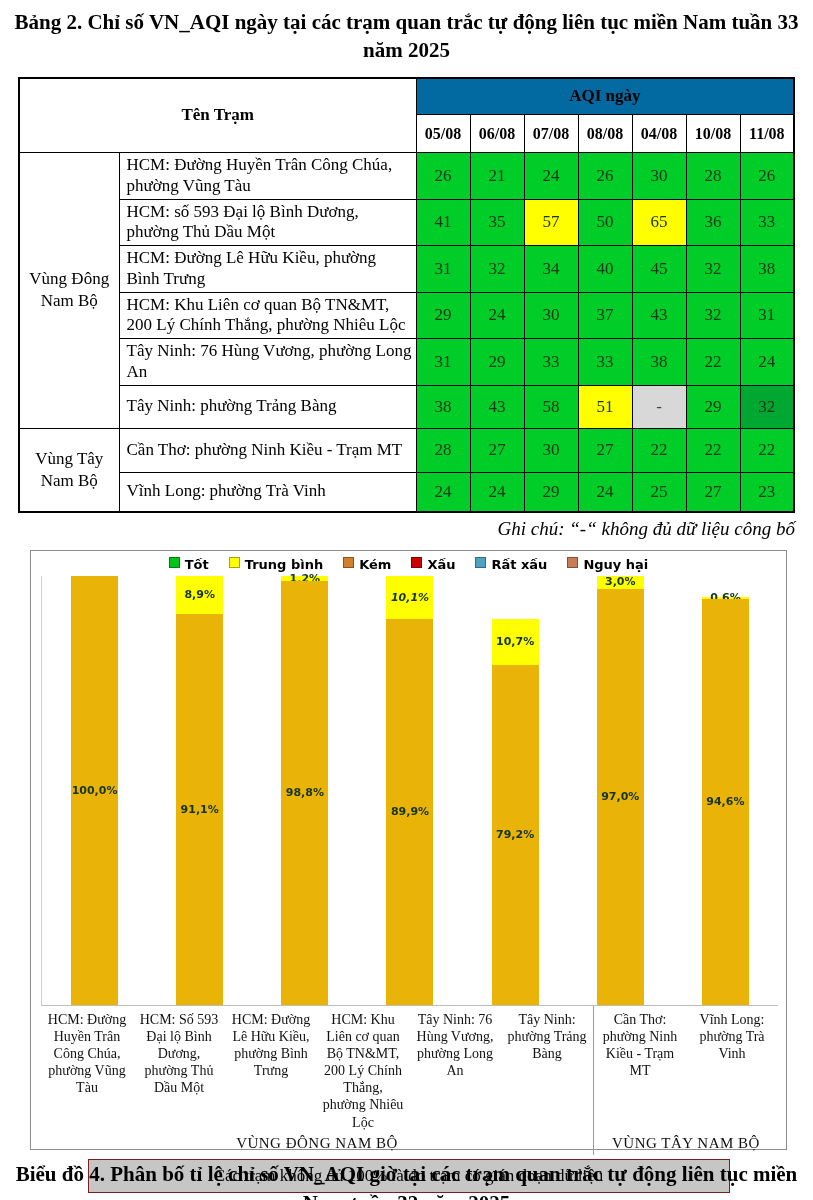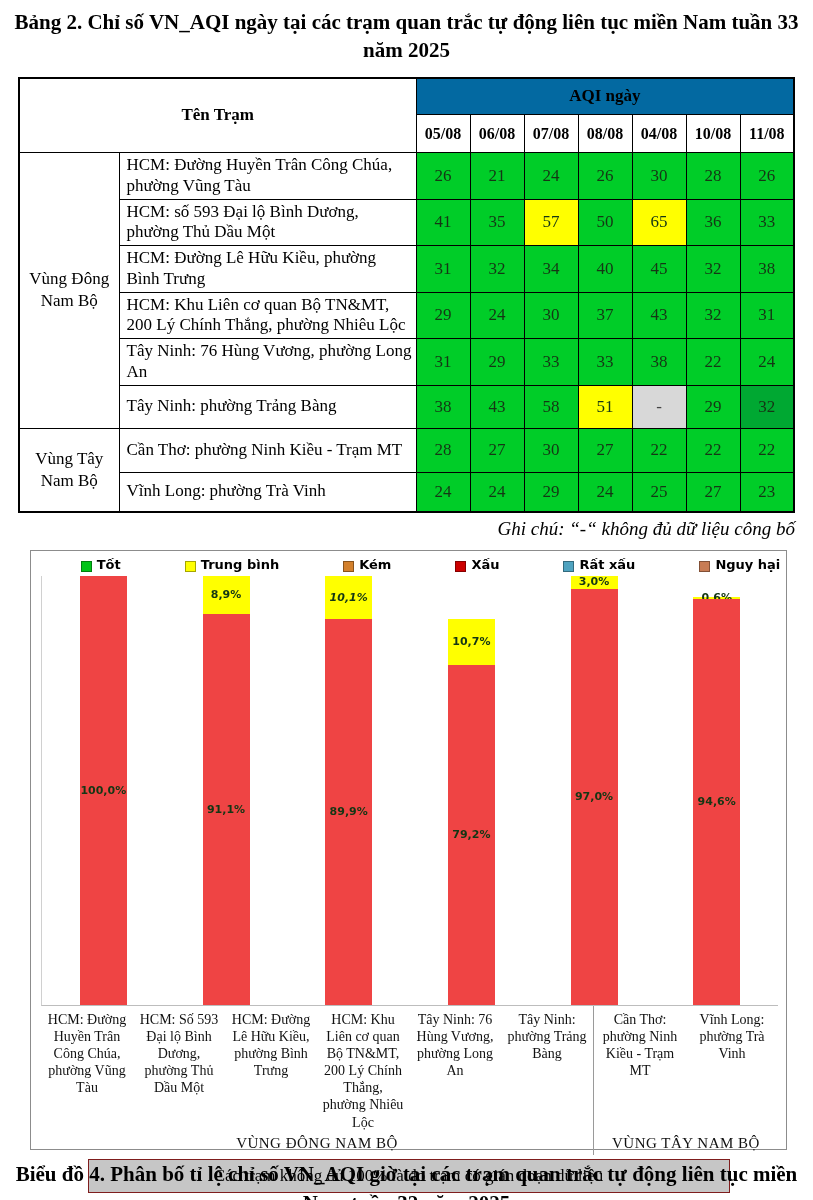--- a/index.html
+++ b/index.html
@@ -52,31 +52,31 @@
   .chart-box {
     margin-left: 30px; width: 757px; height: 600px;
     border: 1px solid #8c8c8c; background: #fff;
     display: flex; flex-direction: column;
   }
   .legend {
     display: flex; justify-content: center; align-items: center;
     gap: 20px; padding: 6px 0 3px 0;
     font-family: "DejaVu Sans", sans-serif; font-weight: bold; font-size: 13px;
   }
-  .legend-item { display: flex; align-items: flex-end; margin-left: 44px; }
+  .legend-item { display: flex; align-items: flex-start; }
   .swatch { width: 11px; height: 11px; margin-right: 5px; border: 1px solid rgba(0,0,0,0.35); }
   .plot {
     height: 430px; margin: 1px 8px 0 10px; flex: none;
     display: flex; align-items: flex-end;
     border-left: 1px solid #d0d0d0; border-bottom: 1px solid #bdbdbd;
   }
   .bar-slot { flex: 1; height: 100%; display: flex; align-items: flex-end; justify-content: center; }
   .bar { width: 47px; height: 100%; display: flex; flex-direction: column; justify-content: flex-end; }
   .seg { width: 100%; display: flex; align-items: center; justify-content: center; position: relative; }
-  .seg.good { background: #ef4444; }
+  .seg.good { background: #eab308; }
   .seg.mod  { background: #FFFF00; }
   .seg .pct {
     font-family: "DejaVu Sans", sans-serif; font-weight: bold; font-size: 11px;
     color: #143614; white-space: nowrap; line-height: 12px;
   }
   .xaxis { display: flex; margin: 0 8px 0 10px; flex: 1; }
   .xg { display: flex; flex-direction: column; }
   .xg1 { flex: 6; }
   .xg2 { flex: 2; border-left: 1px solid #9a9a9a; }
   .cats { display: flex; flex: 1; align-items: flex-start; }
@@ -261,20 +261,30 @@
             <div class="seg mod" style="height: 8.9%;">
               <span class="pct">8,9%</span>
             </div>
             <div class="seg good" style="height: 91.1%;">
               <span class="pct">91,1%</span>
             </div>
           </div>
         </div>
         <div class="bar-slot">
           <div class="bar">
+            <div class="seg mod" style="height: 1.2%;">
+              <span class="pct">1,2%</span>
+            </div>
+            <div class="seg good" style="height: 98.8%;">
+              <span class="pct">98,8%</span>
+            </div>
+          </div>
+        </div>
+        <div class="bar-slot">
+          <div class="bar">
             <div class="seg mod" style="height: 10.1%; font-style: italic;">
               <span class="pct">10,1%</span>
             </div>
             <div class="seg good" style="height: 89.9%;">
               <span class="pct">89,9%</span>
             </div>
           </div>
         </div>
         <div class="bar-slot">
           <div class="bar">

